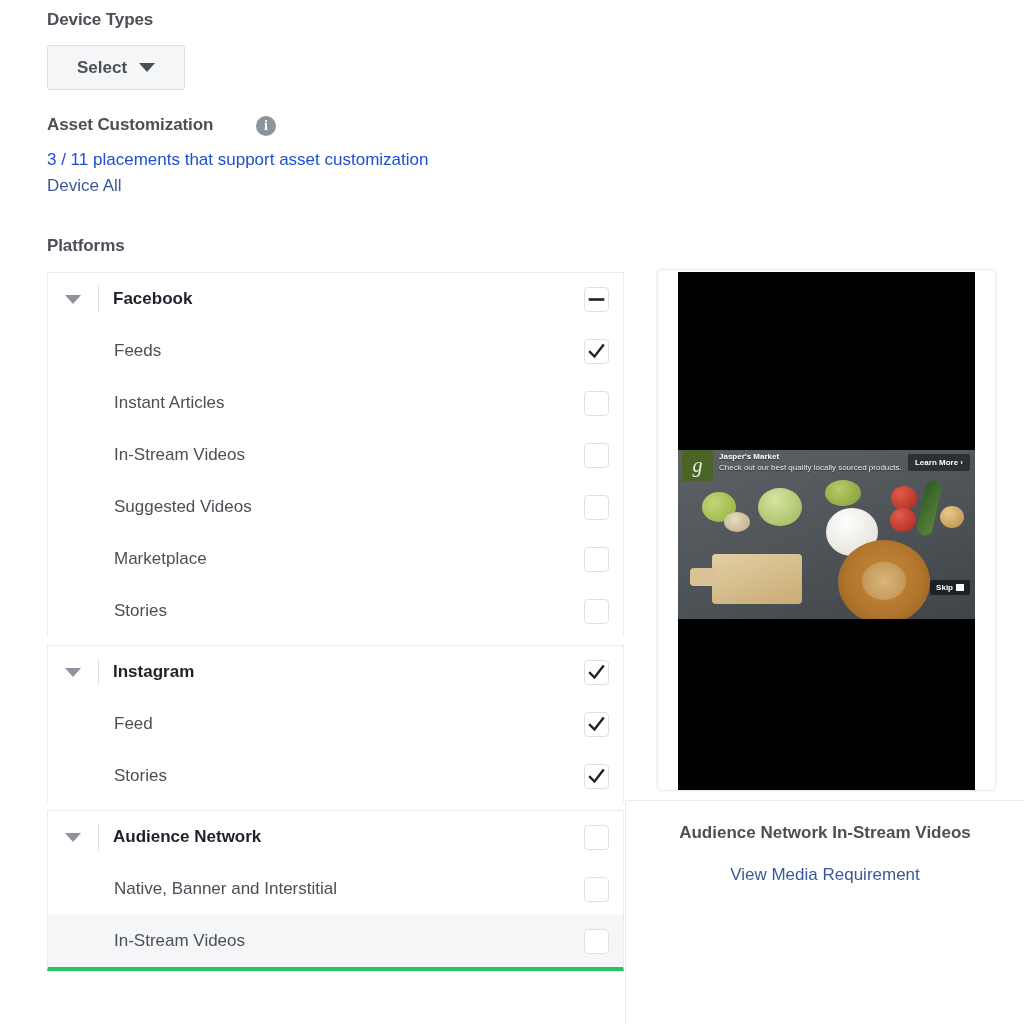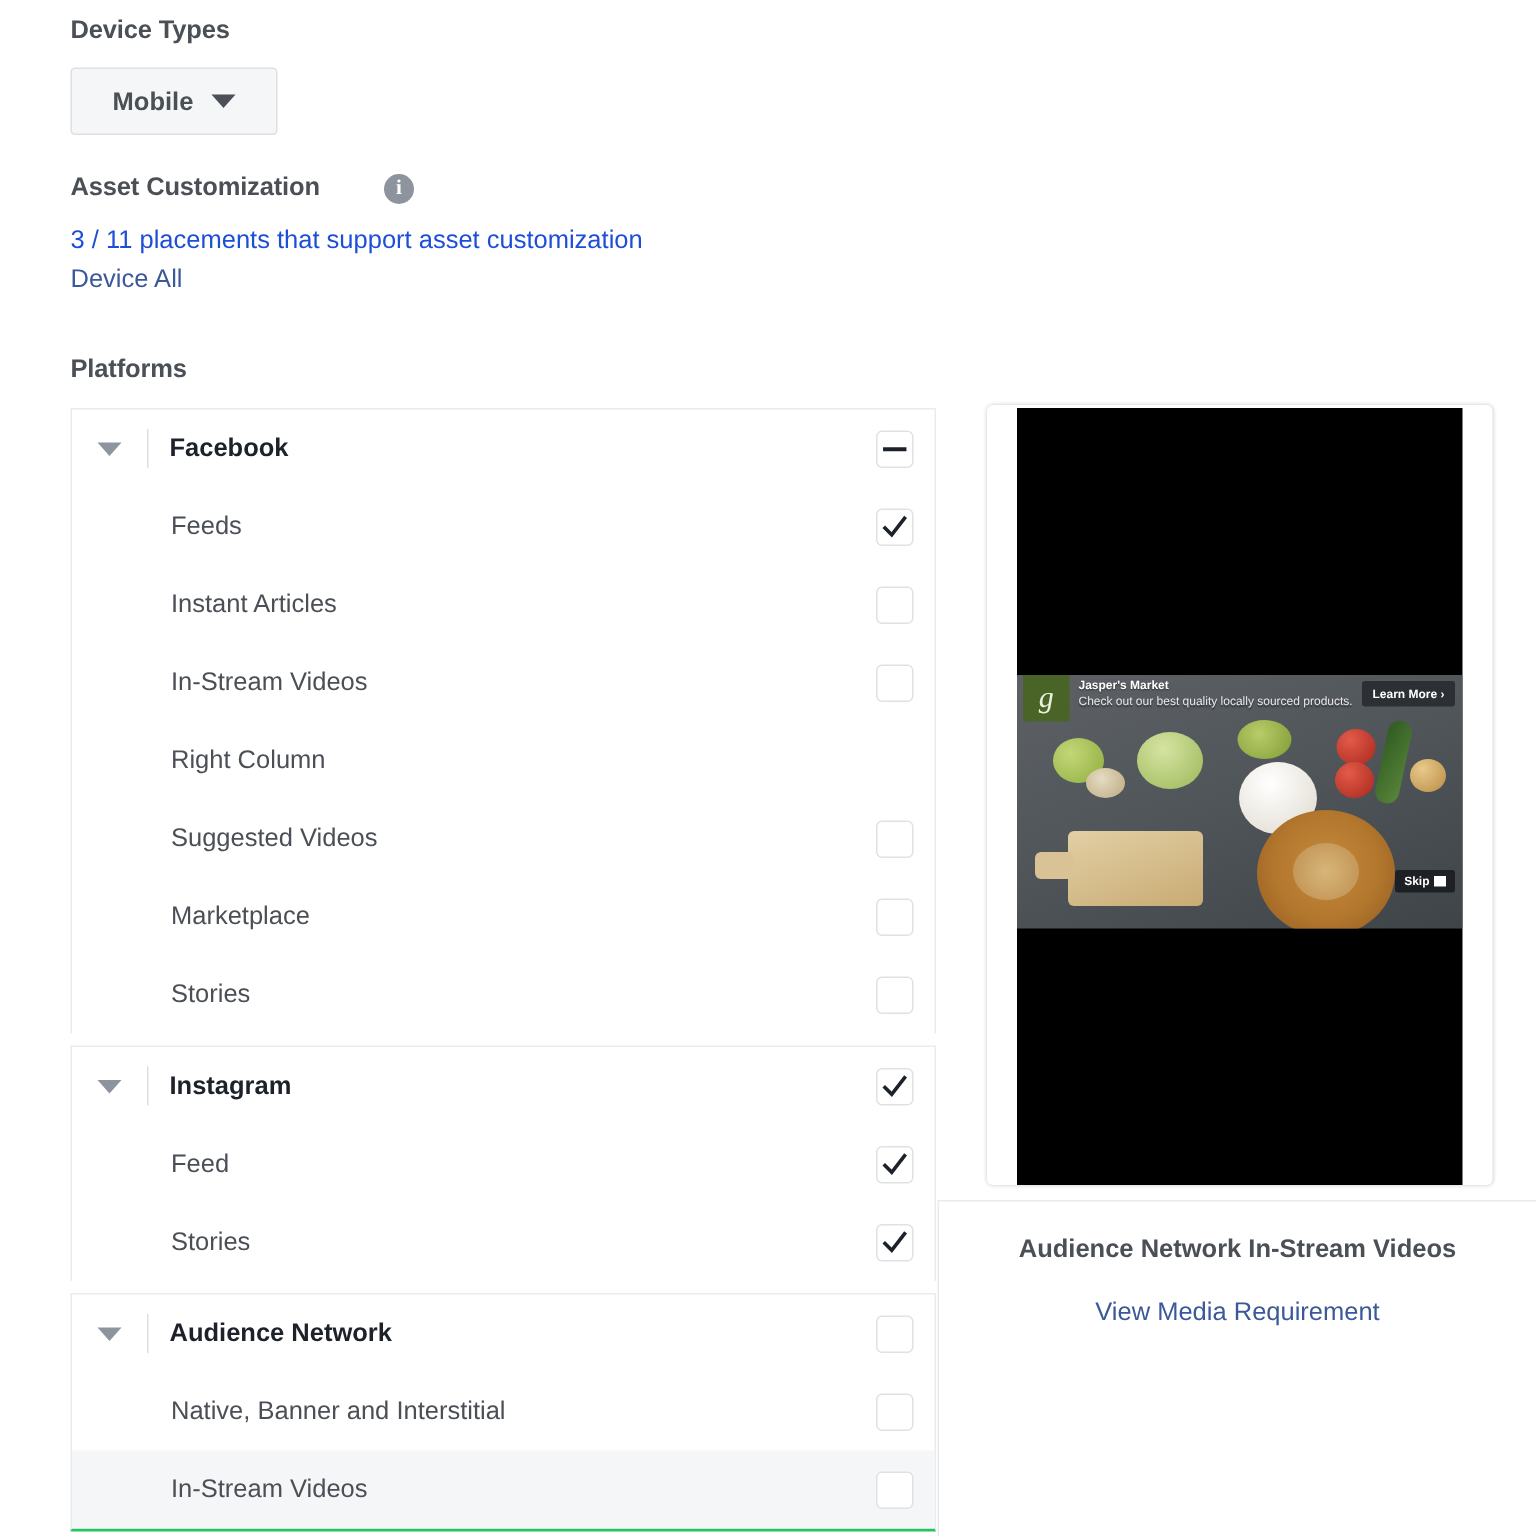--- a/index.html
+++ b/index.html
@@ -85,21 +85,21 @@
     position: absolute;
     left: 47px; top: 272px;
     width: 577px;
   }
   .platform-group {
     border: 1px solid #e9ebee;
     border-bottom: none;
     background: #ffffff;
   }
   .platform-group + .platform-group { margin-top: 8px; border-top: 1px solid #e9ebee; }
-  .platform-group:last-child { border-bottom: 2px solid #22c55e; }
+  .platform-group:last-child { border-bottom: 4px solid #22c55e; }
 
   .row {
     position: relative;
     height: 52px;
     display: flex;
     align-items: center;
     padding-right: 15px;
   }
   .row.highlight { background: #f5f6f7; }
 
@@ -261,21 +261,21 @@
   }
 </style>
 </head>
 <body>
 
 <div id="root">
 
   <div class="section-title" id="device-types-title">Device Types</div>
 
   <div class="dropdown-btn">
-    <span class="dd-label">Mobile</span>
+    <span class="dd-label">Select</span>
     <span class="caret-down"></span>
   </div>
 
   <div class="section-title" id="asset-cust-title">Asset Customization</div>
   <div class="info-icon">i</div>
 
   <div id="placements-count">3 / 11 placements that support asset customization</div>
   <div id="select-all-link">Device All</div>
 
   <div class="section-title" id="platforms-title">Platforms</div>
@@ -302,23 +302,20 @@
         </div>
         <div class="row child">
           <span class="row-label">Instant Articles</span>
           <span class="cbox empty"></span>
         </div>
         <div class="row child">
           <span class="row-label">In-Stream Videos</span>
           <span class="cbox empty"></span>
         </div>
         <div class="row child">
-          <span class="row-label">Right Column</span>
-        </div>
-        <div class="row child">
           <span class="row-label">Suggested Videos</span>
           <span class="cbox empty"></span>
         </div>
         <div class="row child">
           <span class="row-label">Marketplace</span>
           <span class="cbox empty"></span>
         </div>
         <div class="row child">
           <span class="row-label">Stories</span>
           <span class="cbox empty"></span>

